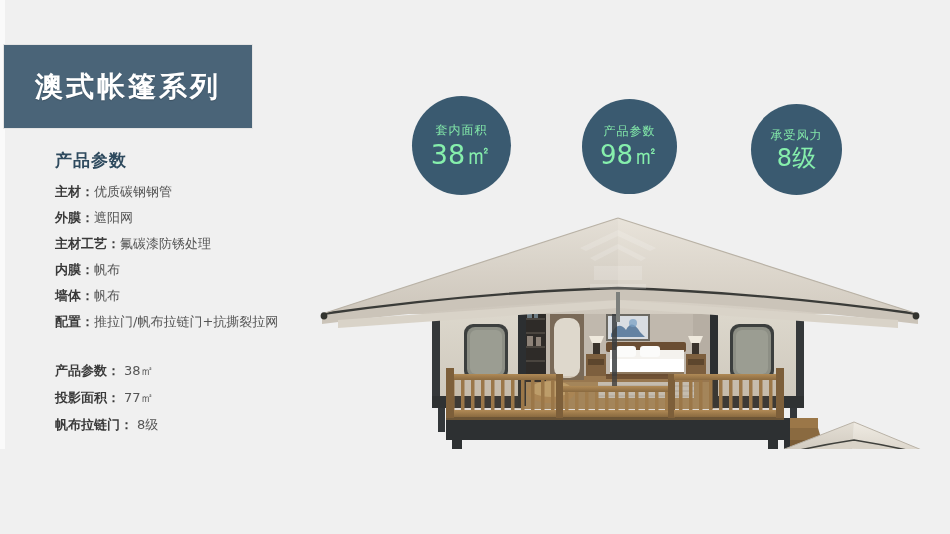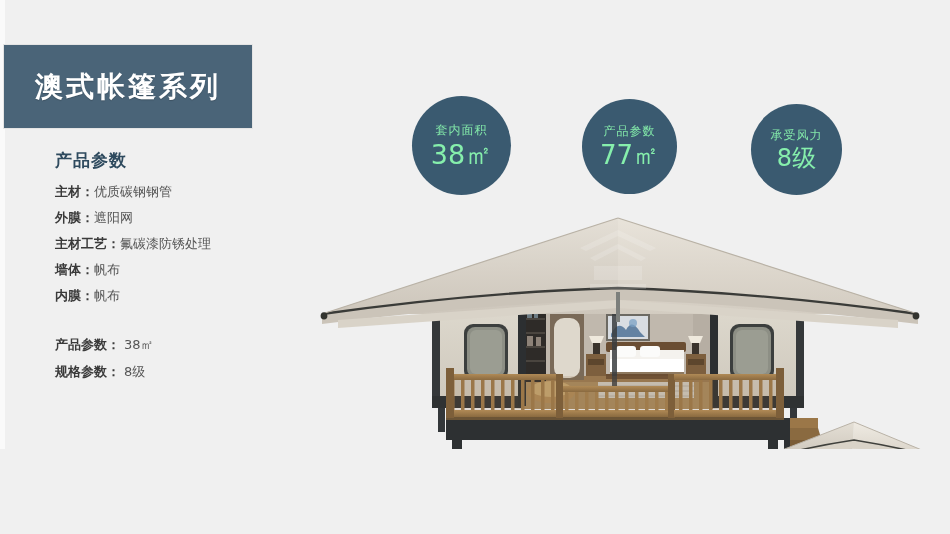--- a/index.html
+++ b/index.html
@@ -88,46 +88,52 @@
       <li>
         <span class="lb">主材：</span><span class="vl">优质碳钢钢管</span>
       </li>
       <li>
         <span class="lb">外膜：</span><span class="vl">遮阳网</span>
       </li>
       <li>
         <span class="lb">主材工艺：</span><span class="vl">氟碳漆防锈处理</span>
       </li>
       <li>
+        <span class="lb">内膜：</span><span class="vl">帆布</span>
+      </li>
+      <li>
         <span class="lb">墙体：</span><span class="vl">帆布</span>
       </li>
       <li>
-        <span class="lb">内膜：</span><span class="vl">帆布</span>
+        <span class="lb">配置：</span><span class="vl">推拉门/帆布拉链门+抗撕裂拉网</span>
       </li>
     </ul>
 
     <div class="sec-gap"></div>
 
     <ul class="plist spec">
       <li>
         <span class="lb">产品参数：</span><span class="vl">38㎡</span>
       </li>
       <li>
-        <span class="lb">规格参数：</span><span class="vl">8级</span>
+        <span class="lb">投影面积：</span><span class="vl">77㎡</span>
+      </li>
+      <li>
+        <span class="lb">帆布拉链门：</span><span class="vl">8级</span>
       </li>
     </ul>
   </div>
 
   <div class="circle" id="circle-0">
     <span class="c-label">套内面积</span>
     <span class="c-value"><span>38</span><span>㎡</span></span>
   </div>
   <div class="circle" id="circle-1">
     <span class="c-label">产品参数</span>
-    <span class="c-value"><span>77</span><span>㎡</span></span>
+    <span class="c-value"><span>98</span><span>㎡</span></span>
   </div>
   <div class="circle" id="circle-2">
     <span class="c-label">承受风力</span>
     <span class="c-value"><span>8级</span><span></span></span>
   </div>
 
   <div class="tent-wrap">
     <svg class="tent-svg" viewBox="0 0 620 290">
       <defs>
         <linearGradient id="roofL" x1="0" y1="0" x2="0" y2="1">

